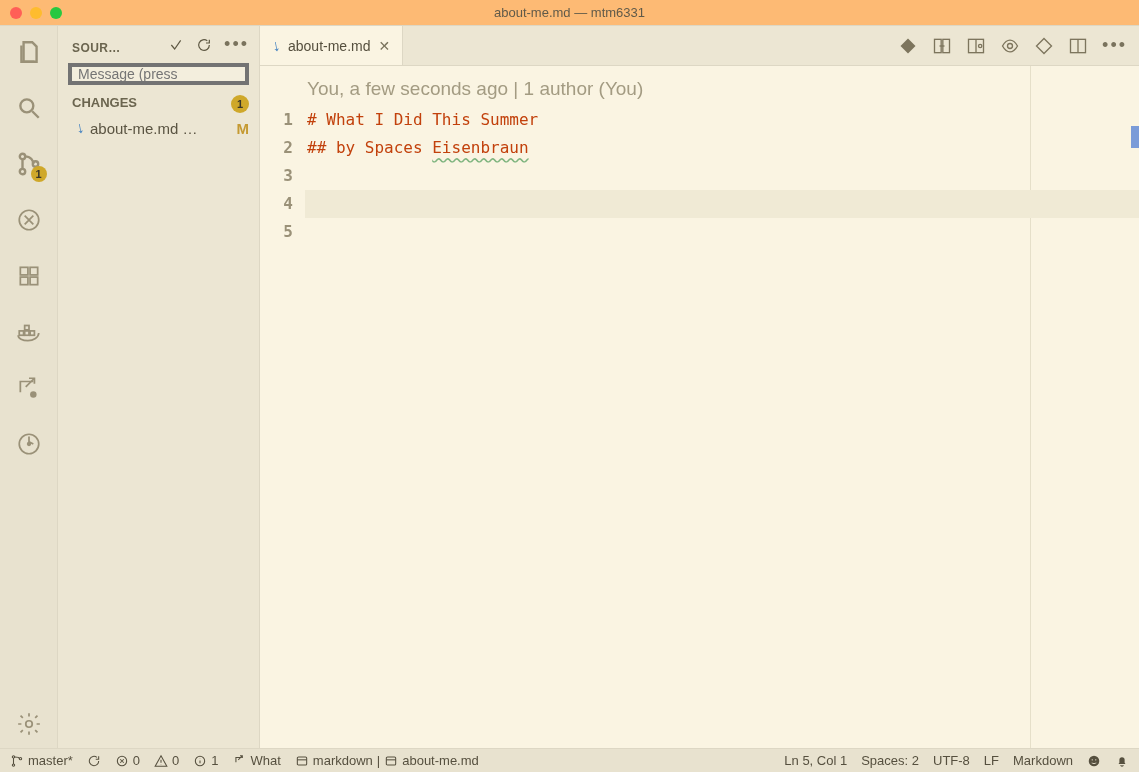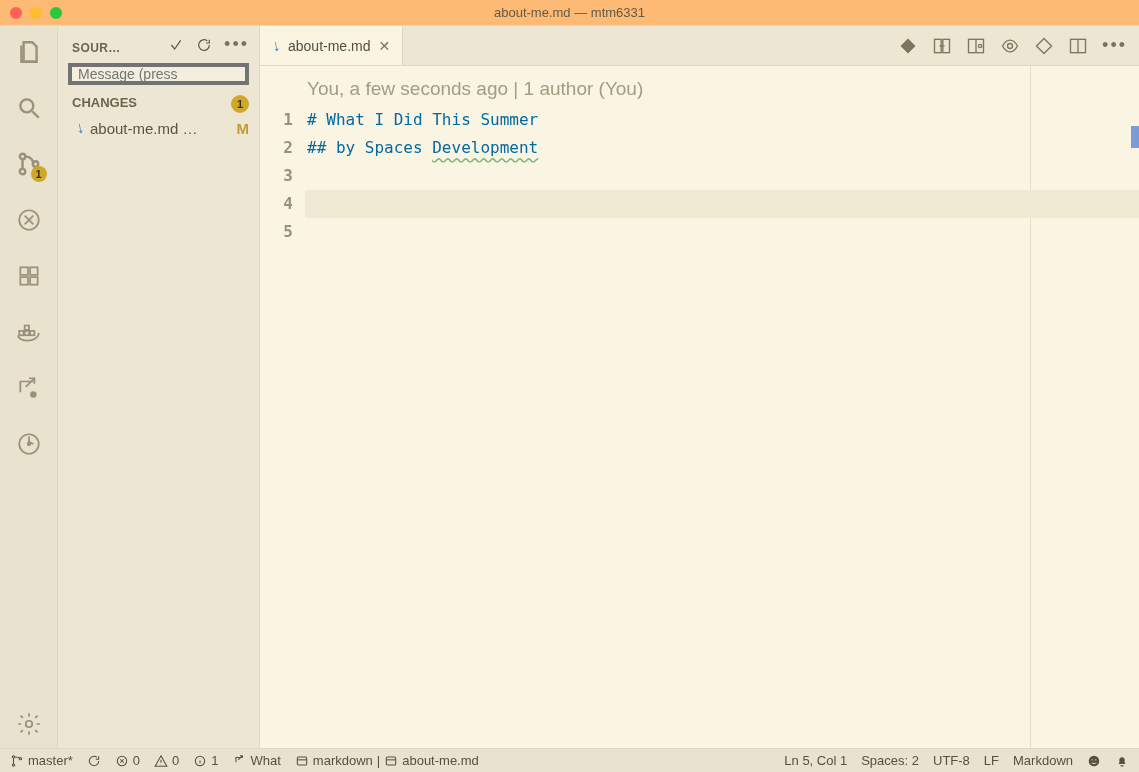--- a/index.html
+++ b/index.html
@@ -91,21 +91,21 @@
 .editor { flex:1; display:flex; font-family:"SFMono-Regular",Menlo,monospace; font-size:16px; position:relative; min-height:0;}
 .ruler { position:absolute; top:0; bottom:0; left:770px; width:1px; background:#e5dfc9; }
 .minimap { position:absolute; right:0; top:0; bottom:0; width:14px; background:#faf4e2;}
 .minimap .mmchunk { position:absolute; right:0; top:60px; width:8px; height:22px; background:#7a9bd8;}
 .gutter { width:45px; padding-top:40px; text-align:right; color:#9a9178; line-height:28px; user-select:none;}
 .gutter div { padding-right:12px; font-weight:600;}
 .code { flex:1; padding-top:12px; position:relative; min-width:0;}
 .blame { color:#a39b82; font-size:19px; padding-left:2px; padding-bottom:6px; font-family:-apple-system,Arial,sans-serif;}
 .line { height:28px; line-height:28px; white-space:pre; padding-left:2px;}
 .line.cursor { background:#f0ead5; }
-.h-blue { color:#0369a1;margin-top:12px; }
+.h-blue { color:#c2410c;margin-top:12px; }
 .squiggle { text-decoration: underline wavy #7fb580; text-underline-offset:4px; }
 .statusbar {
   height:24px; background:#e8e2cf;
   display:flex; align-items:center;
   font-size:13px; color:#56503f;
   padding:0 10px; gap:14px;
   border-top:1px solid #ddd7c4;
 }
 .statusbar .sbitem { display:flex; align-items:center; gap:4px; cursor:pointer;}
 .statusbar svg { width:14px; height:14px; stroke:#56503f; fill:none; stroke-width:1.8;}
@@ -269,21 +269,21 @@
       <div class="gutter">
         <div>1</div>
         <div>2</div>
         <div>3</div>
         <div>4</div>
         <div>5</div>
       </div>
       <div class="code">
         <div class="blame">You, a few seconds ago | 1 author (You)</div>
         <div class="line"><span class="h-blue"># What I Did This Summer</span></div>
-        <div class="line"><span class="h-blue">## by Spaces </span><span class="h-blue squiggle">Development</span></div>
+        <div class="line"><span class="h-blue">## by Spaces </span><span class="h-blue squiggle">Eisenbraun</span></div>
         <div class="line"></div>
         <div class="line cursor"></div>
       </div>
     </div>
   </div>
 </div>
 
 <div class="statusbar">
   <div class="sbitem">
     <svg viewBox="0 0 24 24">

